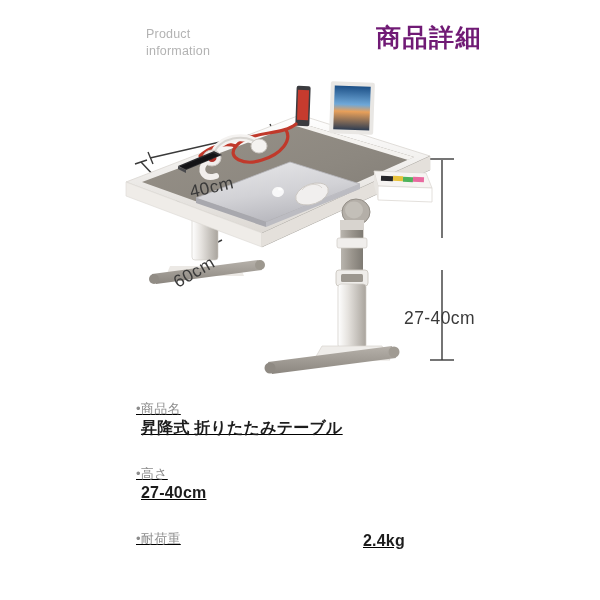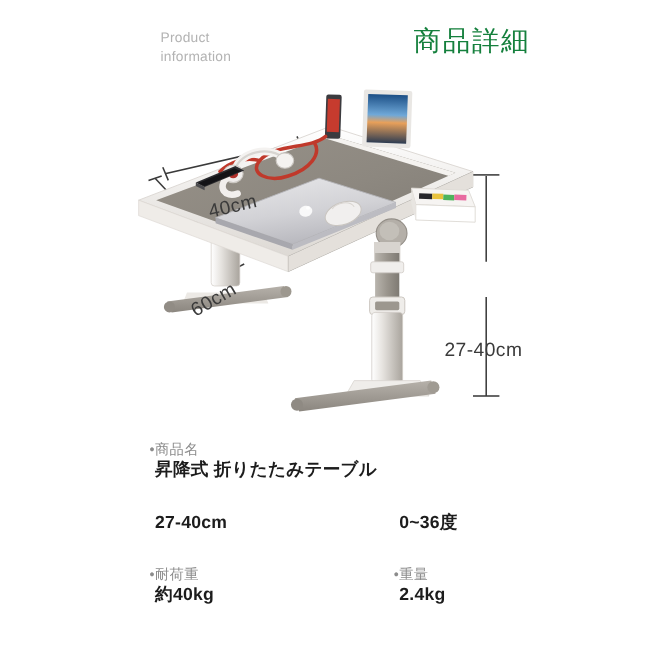--- a/index.html
+++ b/index.html
@@ -30,22 +30,22 @@
     color: #b3b3b3;
     letter-spacing: 0.2px;
     white-space: pre-line;
   }
   #header-title {
     position: absolute;
     right: 118px;
     top: 22px;
     font-size: 25px;
     line-height: 30px;
-    font-weight: normal;
-    color: #15803d;
+    font-weight: bold;
+    color: #701a75;
     letter-spacing: 1.5px;
   }
 
   
   #illustration {
     position: absolute;
     left: 0;
     top: 70px;
     width: 600px;
     height: 320px;
@@ -89,20 +89,21 @@
     width: 340px;
   }
   .spec-row {
     display: flex;
     margin-bottom: 26px;
   }
   .spec-row:last-child { margin-bottom: 0; }
   .spec-cell {
     width: 50%;
     box-sizing: border-box;
+    text-decoration: underline;
   }
   .spec-cell.right { padding-left: 52px; }
   .spec-label {
     font-size: 13px;
     line-height: 17px;
     color: #8c8c8c;
     letter-spacing: 0.3px;
     white-space: nowrap;
   }
   .spec-value {
@@ -287,32 +288,30 @@
 
     <div class="spec-row">
       <div class="spec-cell left">
         <div class="spec-label">•商品名</div>
         <div class="spec-value">昇降式 折りたたみテーブル</div>
       </div>
     </div>
 
     <div class="spec-row">
       <div class="spec-cell left">
+        <div class="spec-label">•高さ</div>
         <div class="spec-value">27-40cm</div>
       </div>
       <div class="spec-cell right">
-        <div class="spec-value">0~36度</div>
       </div>
     </div>
 
     <div class="spec-row">
       <div class="spec-cell left">
         <div class="spec-label">•耐荷重</div>
-        <div class="spec-value">約40kg</div>
       </div>
       <div class="spec-cell right">
-        <div class="spec-label">•重量</div>
         <div class="spec-value">2.4kg</div>
       </div>
     </div>
 
   </div>
 </div>
 
 </body></html>

